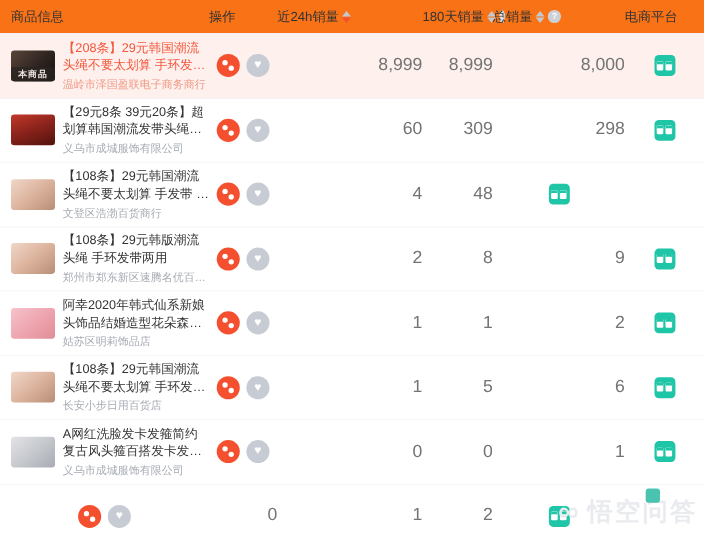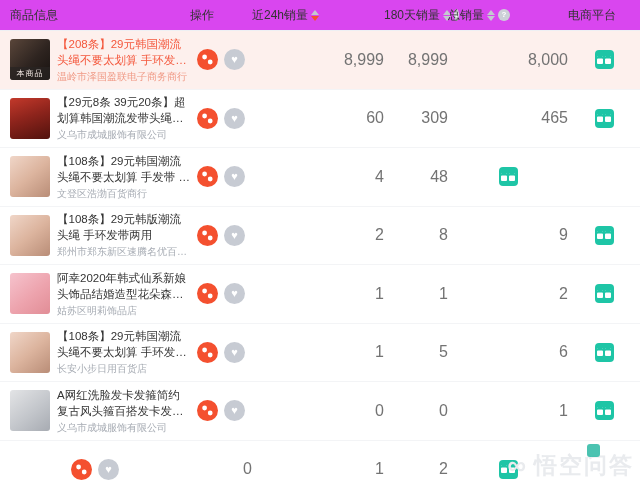--- a/index.html
+++ b/index.html
@@ -8,33 +8,33 @@
     font-family:"Liberation Sans","DejaVu Sans",sans-serif;
     -webkit-font-smoothing:antialiased;
   }
   
   .grid{
     display:grid;
     grid-template-columns:190px 62px 132px 64px 120px 72px;
     align-items:center;
   }
   .thead{
-    height:30px;background:#d946ef;border-bottom:1px solid #eef0f3;
+    height:30px;background:#f97316;border-bottom:1px solid #eef0f3;
     font-size:12px;color:#333;
   }
   .th{display:flex;align-items:center;justify-content:flex-start;gap:3px;white-space:nowrap;}
   .th.left{justify-content:flex-start;padding-left:10px;}
   .row{
     height:57.5px;border-bottom:1px solid #f3f4f6;background:#fff;
   }
   .row.highlight{background:#fdf0ed;}
   
   .product-cell{display:flex;align-items:center;padding-left:10px;gap:7px;min-width:0;}
   .thumb{
-    width:40px;height:41px;border-radius:3px;flex:0 0 auto;position:relative;overflow:hidden;
+    width:40px;height:28px;border-radius:3px;flex:0 0 auto;position:relative;overflow:hidden;font-weight:bold;
   }
   .thumb-dark{background:linear-gradient(135deg,#5a463a 0%,#2e2420 55%,#17120f 100%);}
   .thumb-red{background:linear-gradient(160deg,#c3392b 0%,#8e241c 45%,#51120d 100%);}
   .thumb-hair{background:linear-gradient(140deg,#f0d6c8 0%,#dcb49e 50%,#b98d77 100%);}
   .thumb-bride{background:linear-gradient(140deg,#f6c3cd 0%,#eda3ad 55%,#e18d96 100%);}
   .thumb-selfie{background:linear-gradient(140deg,#e3e4e6 0%,#c3c6cb 55%,#a7abb2 100%);}
   .thumb-portrait{background:linear-gradient(140deg,#efe5da 0%,#d9c9bb 55%,#c2ad9c 100%);}
   .own-badge{
     position:absolute;left:0;right:0;bottom:0;height:13px;
     background:rgba(40,36,34,.72);color:#f3e9e4;font-size:8px;line-height:13px;
@@ -170,21 +170,21 @@
           <circle cx="7.6" cy="8" r="2.4" fill="#fff"></circle>
           <circle cx="13.2" cy="13" r="2.4" fill="#fff"></circle>
         </svg>
       </button>
       <button class="act-btn act-fav">
         <span>♥</span>
       </button>
     </div>
     <div class="num">60</div>
     <div class="num">309</div>
-    <div class="num">465</div>
+    <div class="num">298</div>
     <div class="platform-cell">
       <div class="pf-badge">
         <span></span>
           <span></span>
       </div>
     </div>
   </div>
 
   <div class="grid row">
     <div class="product-cell">

